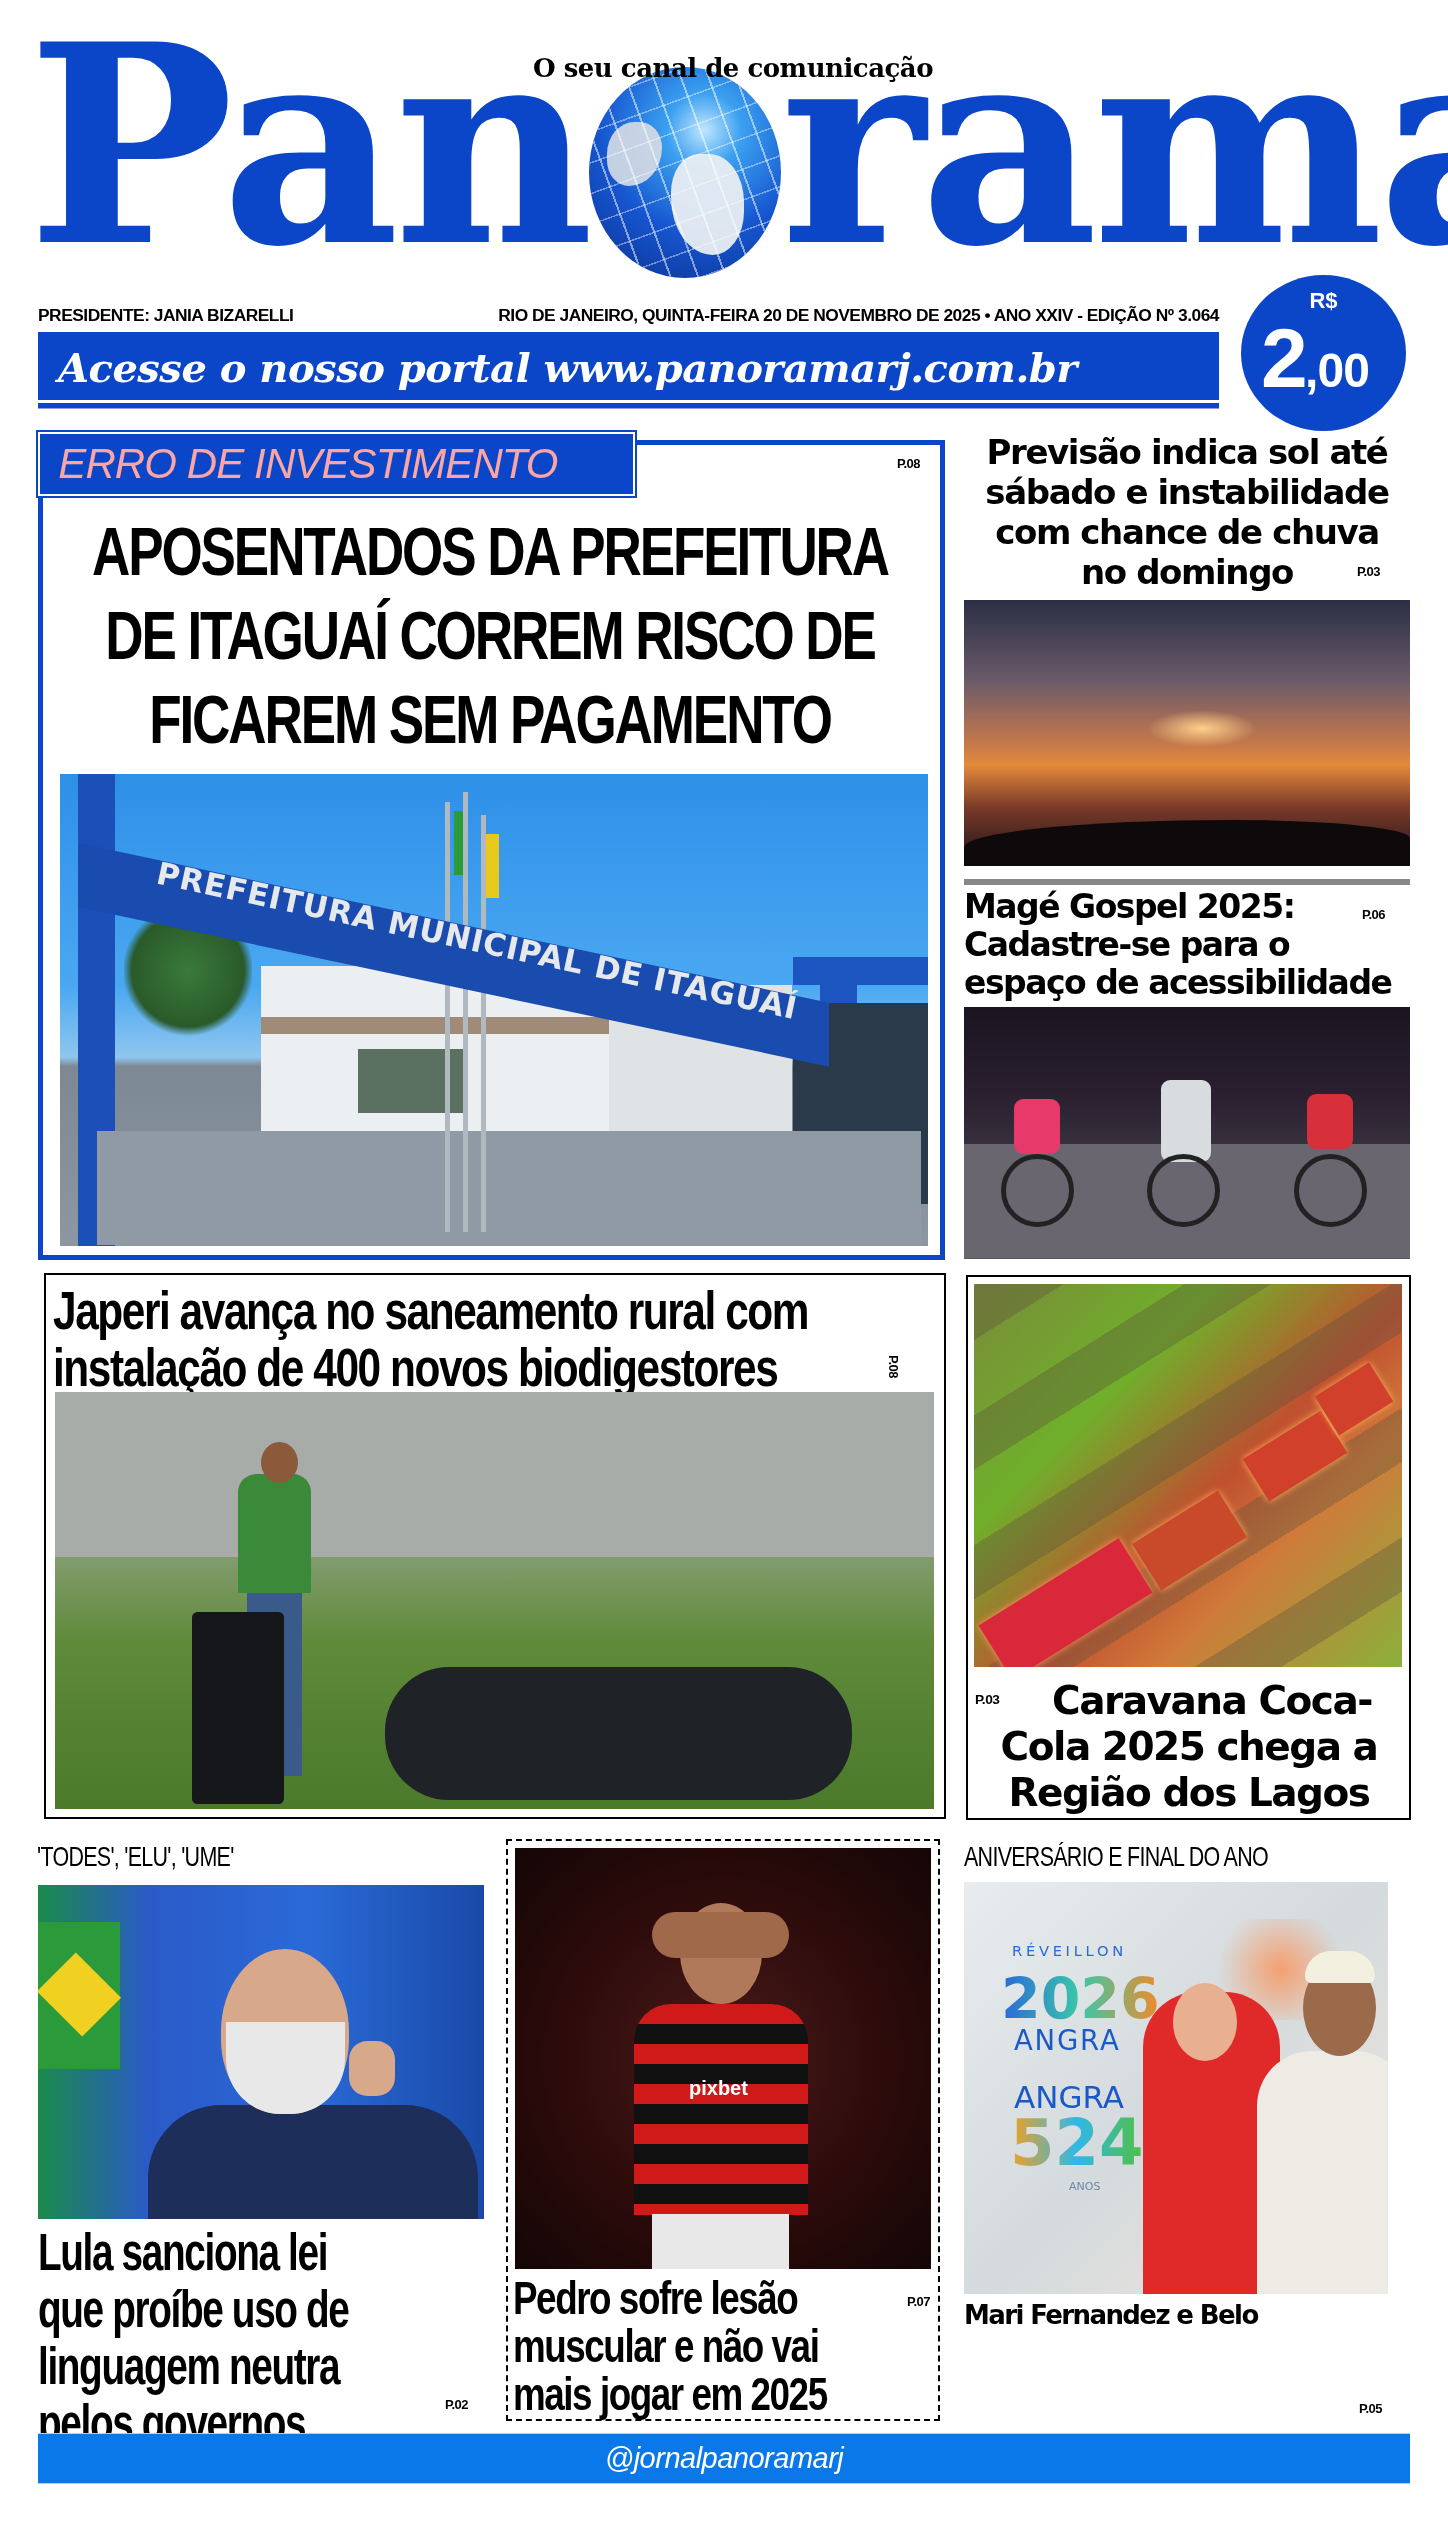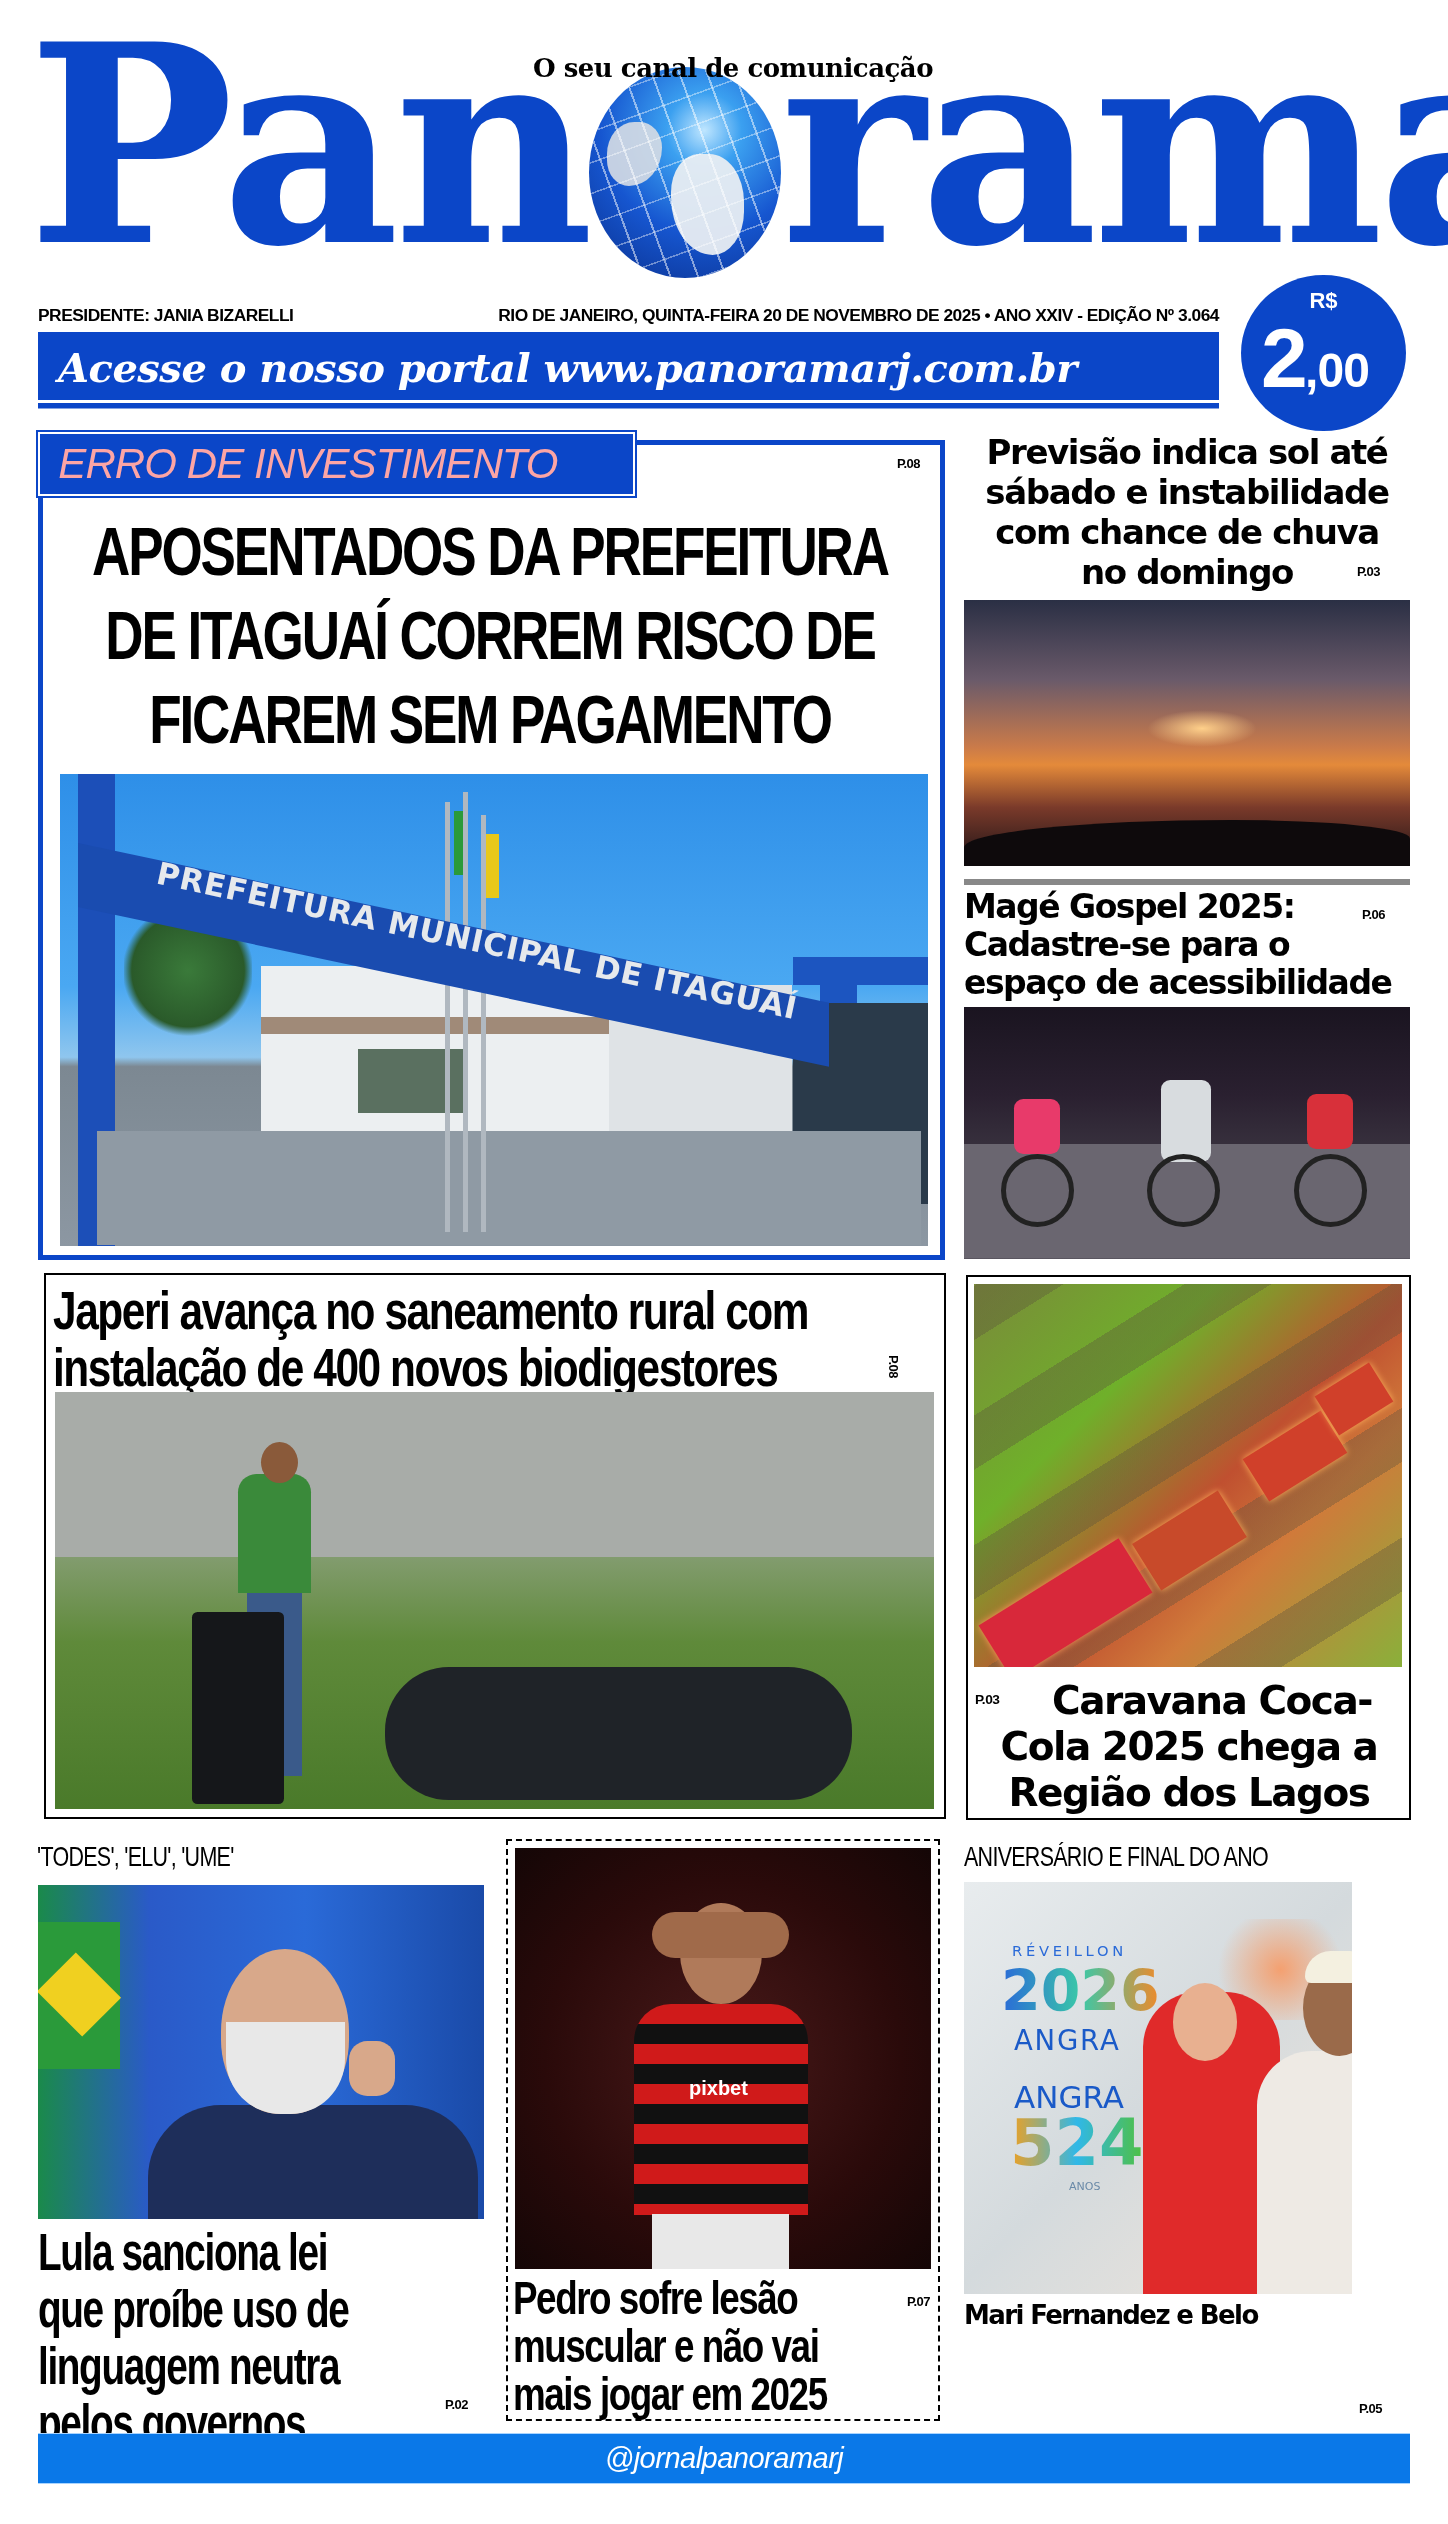--- a/index.html
+++ b/index.html
@@ -127,21 +127,21 @@
   .photo-pedro { left: 515px; top: 1848px; width: 416px; height: 421px;
     background: radial-gradient(circle at 50% 50%, #4a1a1a 0%, #2a0a0a 60%, #140606 100%); }
   .pedro-headline {
     left: 513px; top: 2274px; width: 513px;
     font-family: "Liberation Sans", sans-serif; font-weight: bold; font-size: 46px; line-height: 48px; letter-spacing: -1.8px;
     transform: scaleX(0.80); transform-origin: left top;
   }
   .pedro-pref { left: 907px; top: 2294px; }
 
   .angra-kicker { left: 964px; top: 1841px; }
-  .photo-angra { left: 964px; top: 1882px; width: 388px; height: 412px;
+  .photo-angra { left: 964px; top: 1882px; width: 424px; height: 412px;
     background: linear-gradient(135deg, #e8ecee 0%, #d4dadd 50%, #f0e6dc 100%); }
   .angra-headline {
     left: 964px; top: 2294px; width: 446px;
     font-family: "DejaVu Sans", sans-serif; font-weight: bold; font-size: 26px; line-height: 43px; letter-spacing: -1.6px;
   }
   .angra-pref { left: 1359px; top: 2401px; }
 
   .footer {
     left: 38px; top: 2433px; width: 1372px; height: 51px; background: #0a78e8;
     border-top: 1.8px solid #a8d4ff; border-bottom: 1.8px solid #a8d4ff;
@@ -300,21 +300,21 @@
 <div class="abs pedro-headline">
   <div>Pedro sofre lesão</div>
   <div>muscular e não vai</div>
   <div>mais jogar em 2025</div>
 </div>
 <div class="abs pref pedro-pref">P.07</div>
 
 <div class="abs kicker-small angra-kicker">ANIVERSÁRIO E FINAL DO ANO</div>
 <div class="photo photo-angra">
   <div class="deco" style="left:48px;top:60px;color:#2a6ad8;font-size:14.7px;letter-spacing:3.7px;font-family:'DejaVu Sans',sans-serif;">RÉVEILLON</div>
-  <div class="deco" style="left:37px;top:76px;font-size:57px;font-weight:bold;font-family:'DejaVu Sans',sans-serif;background:linear-gradient(90deg,#2a6ad8,#3ac8a8,#f08a2a);-webkit-background-clip:text;color:transparent;">2026</div>
+  <div class="deco" style="left:37px;top:84px;font-size:57px;font-weight:bold;font-family:'DejaVu Sans',sans-serif;background:linear-gradient(90deg,#2a6ad8,#3ac8a8,#f08a2a);-webkit-background-clip:text;color:transparent;">2026</div>
   <div class="deco" style="left:50px;top:142px;color:#1a5ac8;font-size:27.5px;letter-spacing:1.8px;font-family:'DejaVu Sans',sans-serif;">ANGRA</div>
   <div class="deco" style="left:50px;top:197px;color:#1a5ac8;font-size:31px;font-family:'DejaVu Sans',sans-serif;">ANGRA</div>
   <div class="deco" style="left:46px;top:224px;font-size:64px;font-weight:bold;font-family:'DejaVu Sans',sans-serif;background:linear-gradient(90deg,#f0a020,#30b8e8,#50c040);-webkit-background-clip:text;color:transparent;">524</div>
   <div class="deco" style="left:105px;top:298px;color:#6a8aa8;font-size:11px;font-family:'DejaVu Sans',sans-serif;">ANOS</div>
   <div class="deco" style="left:243px;top:37px;width:147px;height:101px;background:radial-gradient(circle,#f4a070 0%,transparent 70%);"></div>
   <div class="deco" style="left:179px;top:110px;width:137px;height:302px;background:#e02a2a;border-radius:55px 55px 0 0;"></div>
   <div class="deco" style="left:209px;top:101px;width:64px;height:78px;background:#e8b090;border-radius:50%;"></div>
   <div class="deco" style="left:188px;top:92px;width:101px;height:137px;background:#9a2a1a;border-radius:50% 50% 20% 20%;z-index:-1;"></div>
   <div class="deco" style="left:293px;top:169px;width:153px;height:243px;background:#eeeae4;border-radius:55px 55px 0 0;"></div>
   <div class="deco" style="left:339px;top:78px;width:73px;height:96px;background:#9a6a4a;border-radius:50%;"></div>

